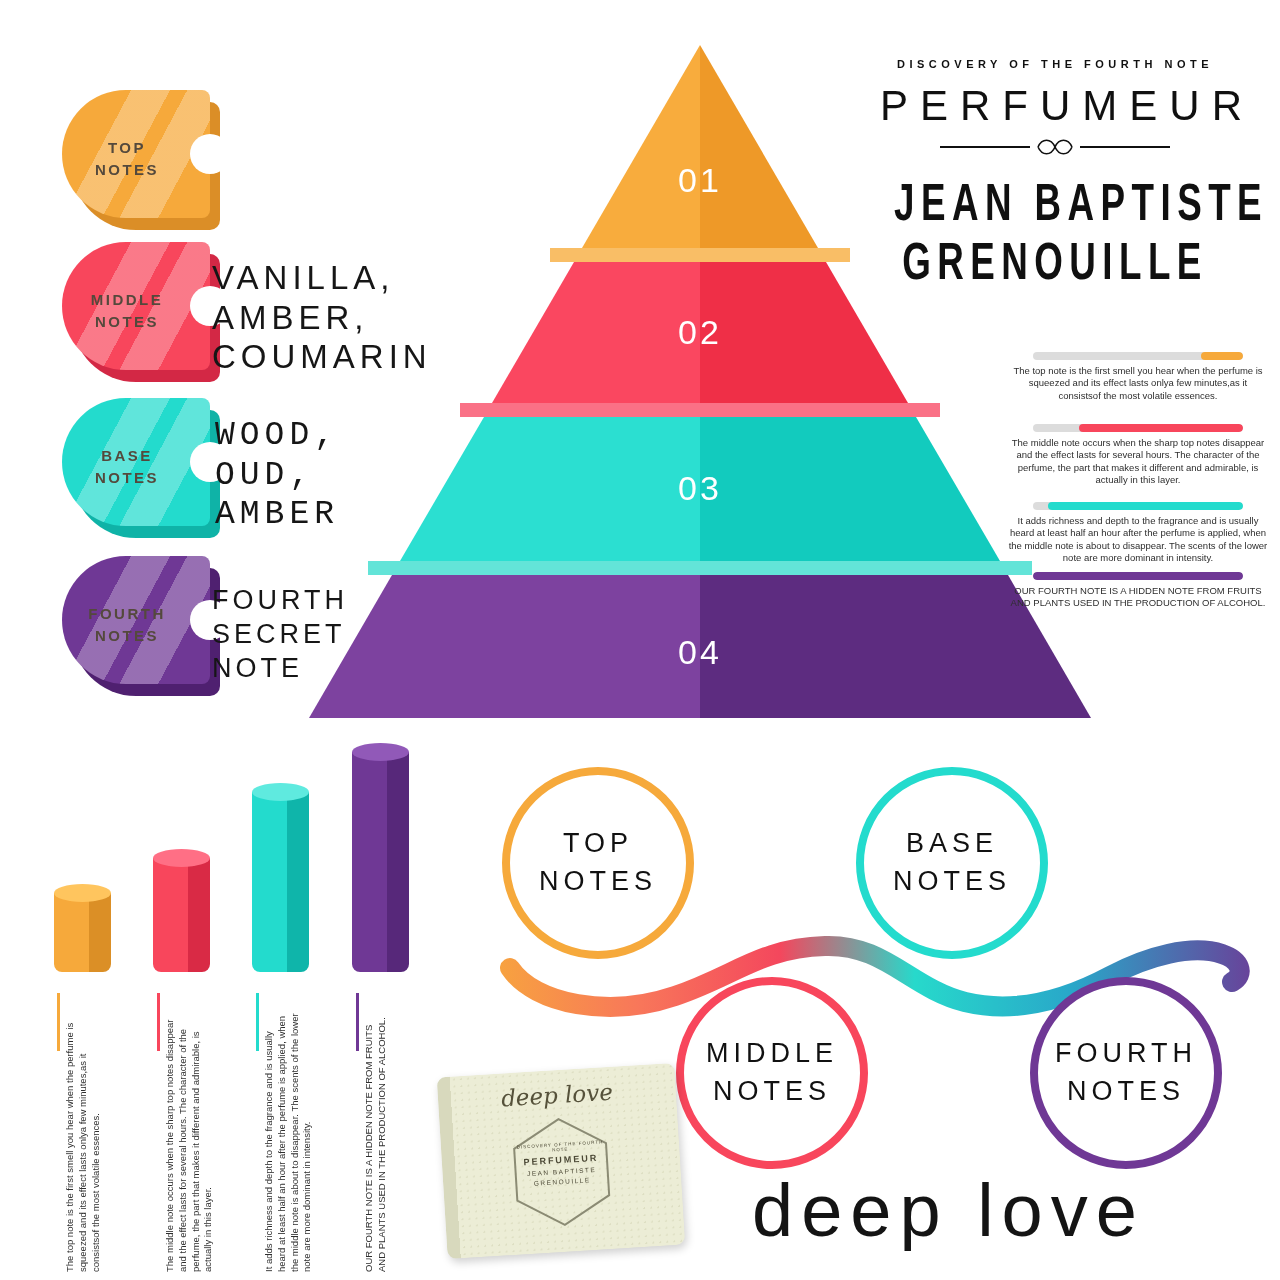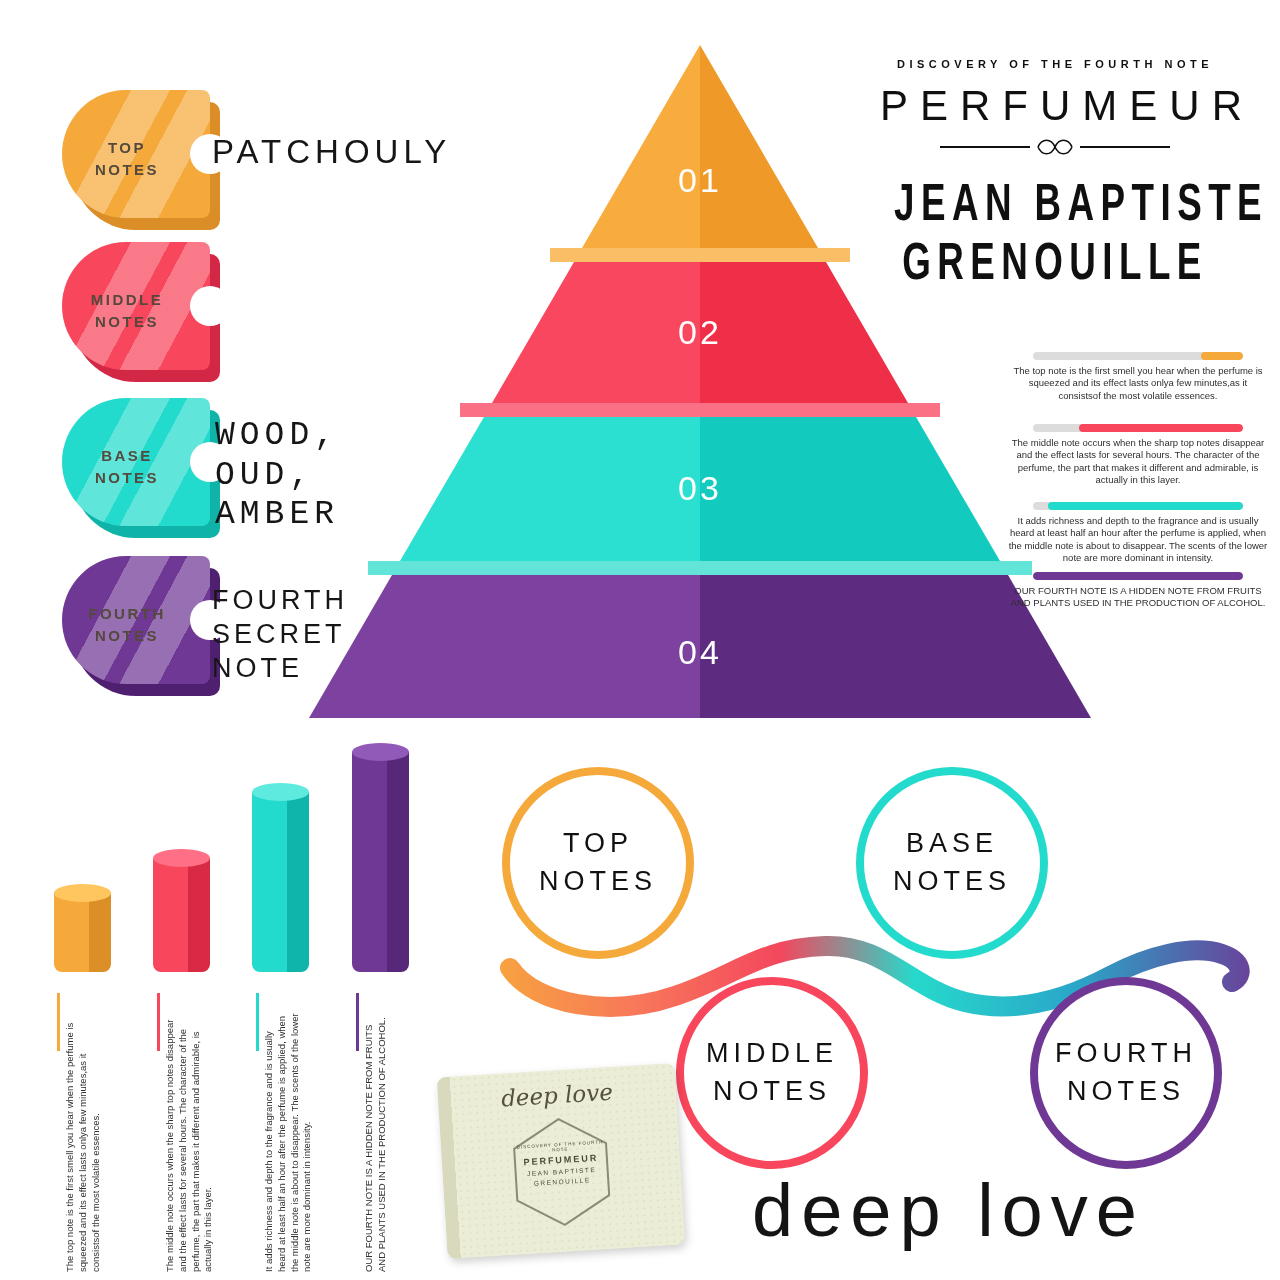--- a/index.html
+++ b/index.html
@@ -99,29 +99,31 @@
     <text class="pyr-num" x="395" y="624" text-anchor="middle">04</text>
   </svg>
 
   <div class="badge" style="--c:#F6A93B;--cd:#DB8E27;top:90px;">
     <div class="badge-back"></div>
     <div class="badge-front"></div>
     <div class="badge-notch"></div>
     <div class="badge-label">TOP
 NOTES</div>
   </div>
-  <div class="note-text" style="left:212px;top:132px;">PATCHOULY</div>
 
   <div class="badge" style="--c:#F8465C;--cd:#D32845;top:242px;">
     <div class="badge-back"></div>
     <div class="badge-front"></div>
     <div class="badge-notch"></div>
     <div class="badge-label">MIDDLE
 NOTES</div>
   </div>
+  <div class="note-text" style="left:212px;top:258px;">VANILLA,
+AMBER,
+COUMARIN</div>
 
   <div class="badge" style="--c:#23DBCD;--cd:#0FB3A7;top:398px;">
     <div class="badge-back"></div>
     <div class="badge-front"></div>
     <div class="badge-notch"></div>
     <div class="badge-label">BASE
 NOTES</div>
   </div>
   <div class="note-text" style="left:215px;top:416px;font-family:Liberation Mono, monospace;">WOOD,
 OUD,

